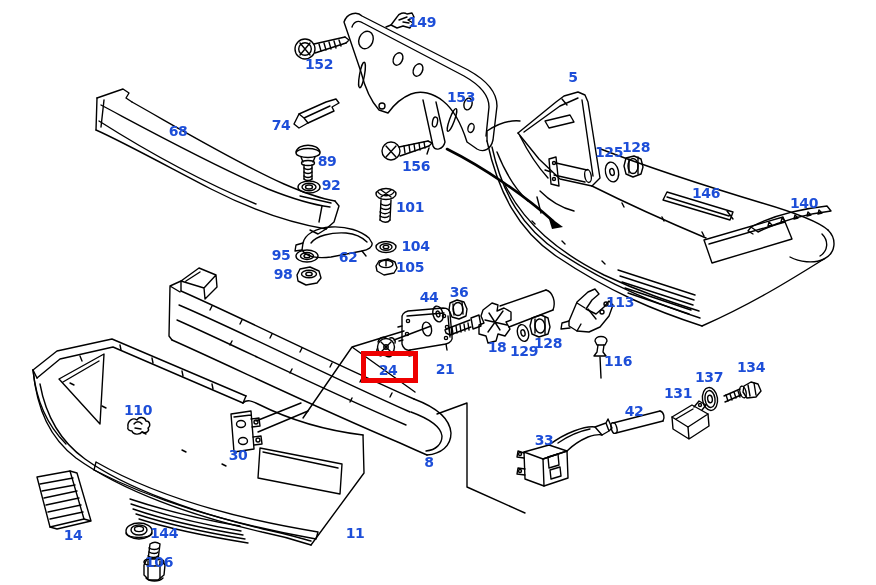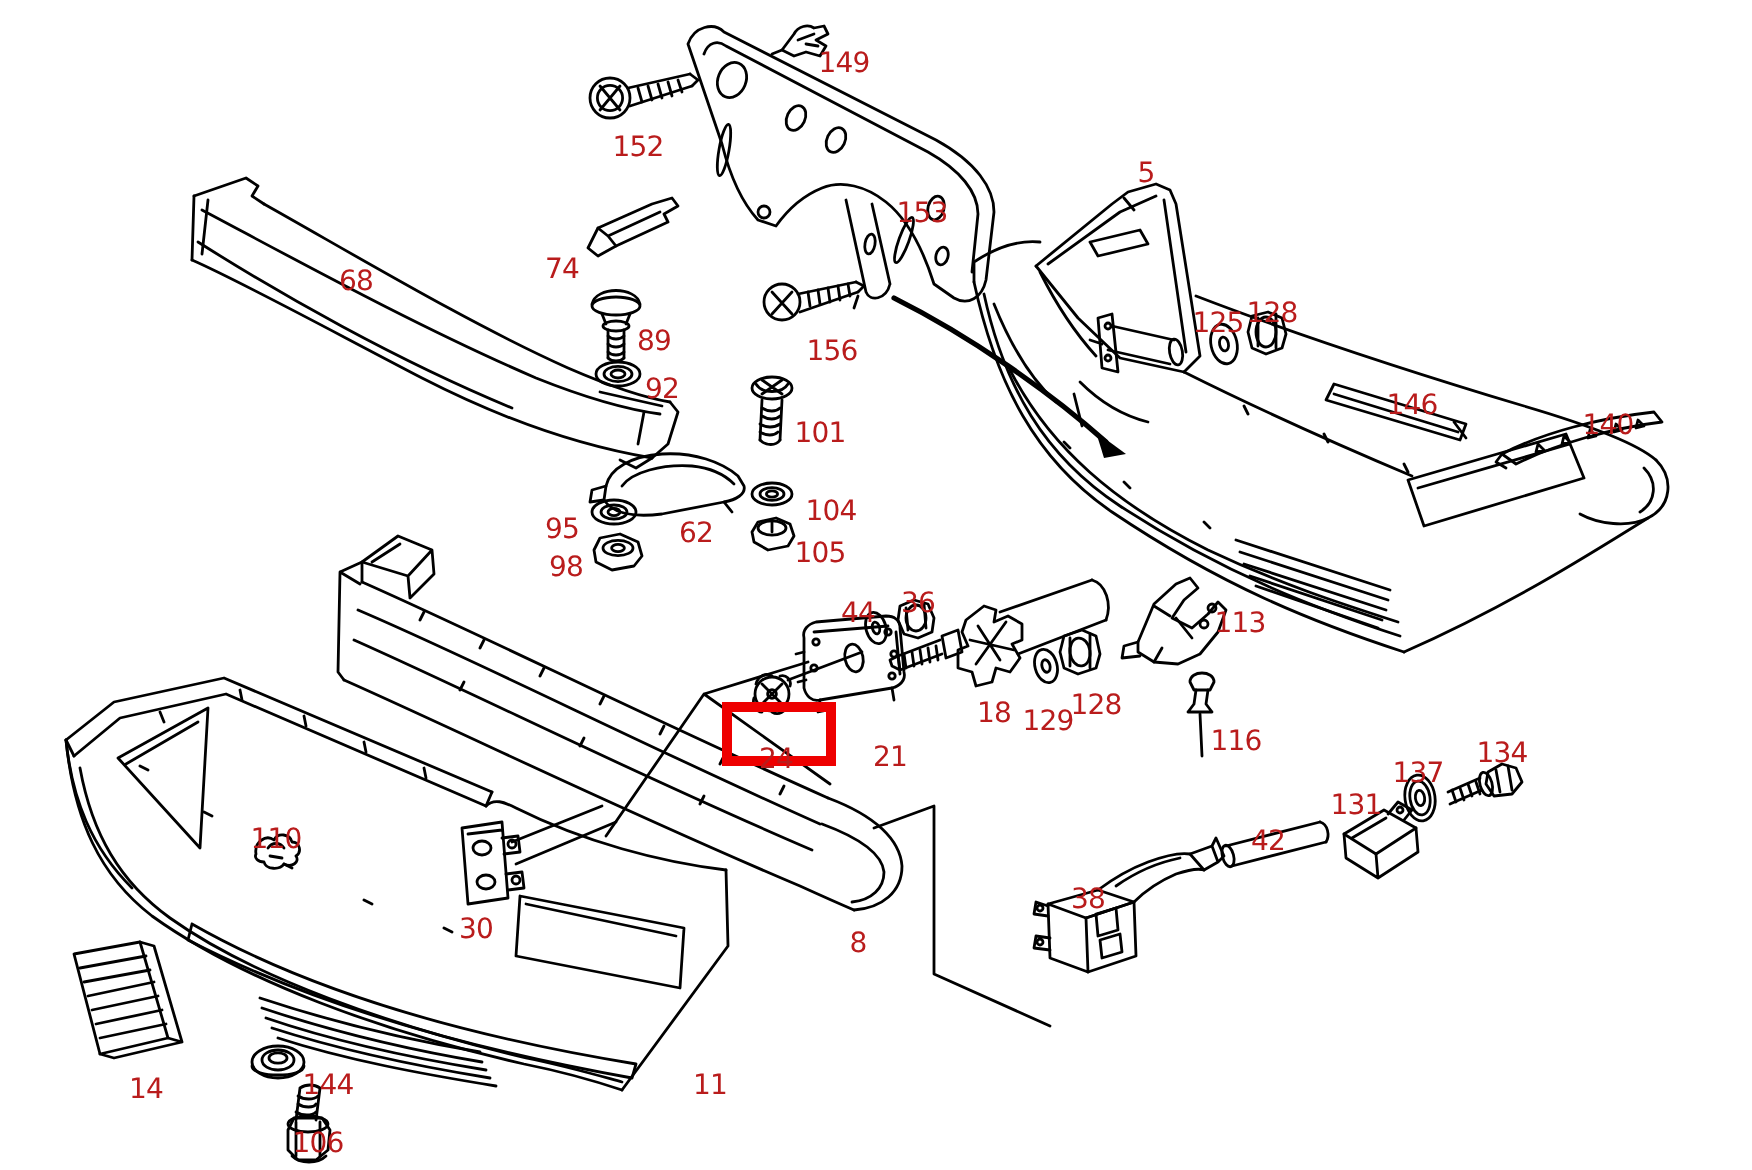--- a/index.html
+++ b/index.html
@@ -4,22 +4,22 @@
 <style>
   html,body{margin:0;padding:0;background:#fff;}
   .stage{position:relative;width:876px;height:585px;background:#ffffff;overflow:hidden;}
   .stage svg{position:absolute;left:0;top:0;z-index:1;}
   svg *{stroke:#000;fill:none;stroke-width:1.4;stroke-linecap:round;stroke-linejoin:round;}
   svg .fill{fill:#000;stroke:none;}
   svg .thick{stroke-width:2.6;}
   .highlight{position:absolute;z-index:5;box-sizing:border-box;border-style:solid;background:transparent;}
   .label-layer{position:absolute;left:0;top:0;width:100%;height:100%;z-index:8;pointer-events:none;}
   .part-label{position:absolute;transform:translate(-50%,-50%);
-    font-family:"DejaVu Sans","Liberation Sans",sans-serif;font-weight:normal;
-    font-size:14px;letter-spacing:-0.4px;color:#b91c1c;white-space:nowrap;margin-top:10px;}
+    font-family:"DejaVu Sans","Liberation Sans",sans-serif;font-weight:bold;
+    font-size:14px;letter-spacing:-0.4px;color:#1d4ed8;white-space:nowrap;}
 </style>
 </head>
 <body>
 
 <div class="stage" style="background: rgb(255, 255, 255);">
 <svg width="876" height="585" viewBox="0 0 876 585">
 
   <g>
     <path d="M344,22 C347,13 357,11 362,16 L468,70 C488,81 497,94 497,106 L493,140 C491,149 484,153 477,149 L467,142 C461,123 453,109 443,101 C433,93 421,90 411,94 C401,98 393,106 388,113 L379,110 C369,99 364,84 361,72 Z"></path>
     <path d="M352,27 C354,21 359,20 363,23 L464,76 C480,85 489,96 489,107 L486,136"></path>
@@ -383,21 +383,21 @@
       <div class="part-label" style="left: 497px; top: 347px;">18</div>
       <div class="part-label" style="left: 524px; top: 351px; text-align: right;">129</div>
       <div class="part-label" style="left: 618px; top: 361px;">116</div>
       <div class="part-label" style="left: 751px; top: 367px;">134</div>
       <div class="part-label" style="left: 388px; top: 370px;">24</div>
       <div class="part-label" style="left: 445px; top: 369px;">21</div>
       <div class="part-label" style="left: 709px; top: 377px;">137</div>
       <div class="part-label" style="left: 678px; top: 393px;">131</div>
       <div class="part-label" style="left: 138px; top: 410px;">110</div>
       <div class="part-label" style="left: 634px; top: 411px;">42</div>
-      <div class="part-label" style="left: 544px; top: 440px;">38</div>
+      <div class="part-label" style="left: 544px; top: 440px;">33</div>
       <div class="part-label" style="left: 238px; top: 455px;">30</div>
       <div class="part-label" style="left: 429px; top: 462px;">8</div>
       <div class="part-label" style="left: 73px; top: 535px;">14</div>
       <div class="part-label" style="left: 164px; top: 533px;">144</div>
       <div class="part-label" style="left: 355px; top: 533px;">11</div>
       <div class="part-label" style="left: 159px; top: 562px;">106</div>
     </div>
 </div>
 
 </body></html>

